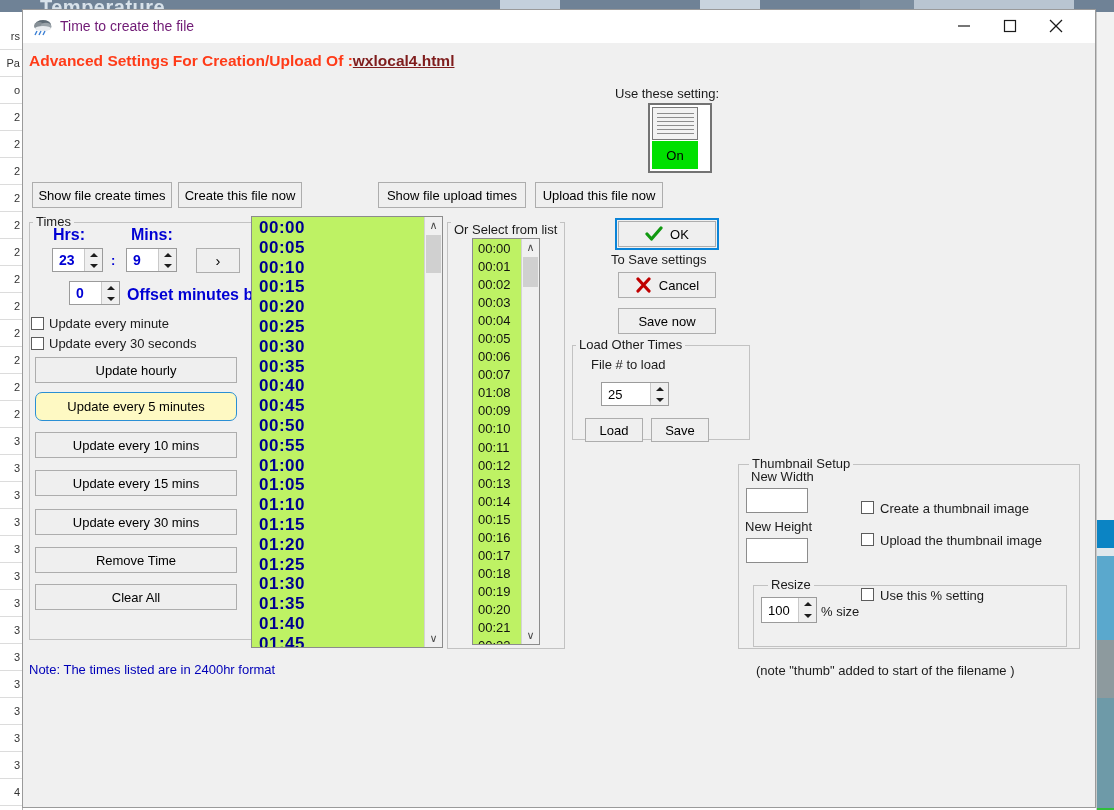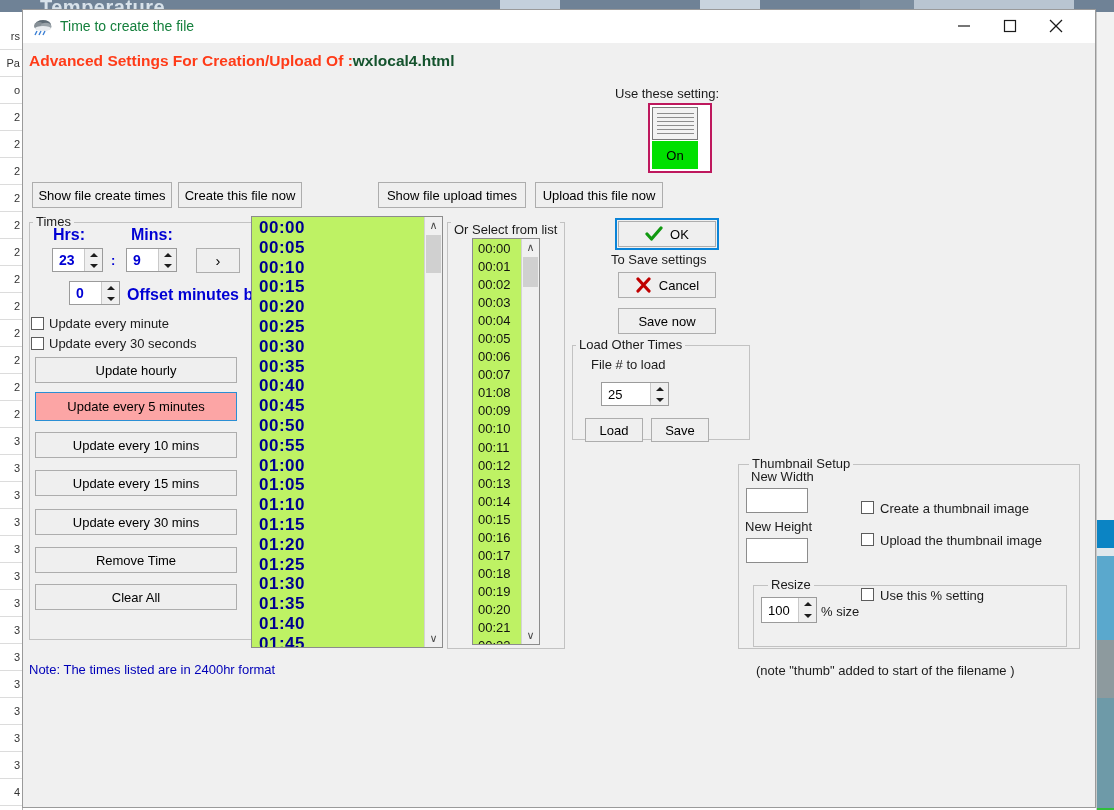--- a/index.html
+++ b/index.html
@@ -24,45 +24,45 @@
   #bg-right{position:absolute;left:1096px;top:12px;width:18px;height:798px;background:#f2f2f2;
      border-left:1px solid #c8c8c8;overflow:hidden;}
   .bgr-band{position:absolute;left:0;width:18px;}
   
   #dlg{
     position:absolute;left:22px;top:9px;width:1074px;height:799px;
     background:#f0f0f0;border:1px solid #9a9a9a;box-sizing:border-box;
   }
   #titlebar{position:absolute;left:0;top:0;width:1072px;height:33px;background:#ffffff;}
   #tb-icon{position:absolute;left:10px;top:8px;width:20px;height:18px;}
-  #tb-text{position:absolute;left:37px;top:8px;font-size:14px;color:#15803d;}
+  #tb-text{position:absolute;left:37px;top:8px;font-size:14px;color:#701a75;}
   .tb-btn{position:absolute;top:0;width:46px;height:31px;cursor:default;}
   #tb-min{left:918px;}#tb-max{left:964px;}#tb-close{left:1010px;}
   .tb-glyph{position:absolute;left:0;top:0;width:46px;height:31px;}
   #heading{position:absolute;left:6px;top:42px;font-size:15.5px;font-weight:bold;color:#ff3b18;
      white-space:nowrap;letter-spacing:0px;}
-  #heading .blue{color:#14532d;}
+  #heading .blue{color:#7f1d1d;text-decoration:underline;}
   
   .btn{
     position:absolute;background:#efefef;border:1px solid #adadad;color:#000;
     font-size:13px;font-family:"Liberation Sans",sans-serif;
     display:flex;align-items:center;justify-content:center;box-sizing:border-box;
     cursor:default;white-space:nowrap;
   }
-  .btn.hover{background:#fca5a5;border-color:#2a8fd4;}
+  .btn.hover{background:#fef9c3;border-color:#2a8fd4;border-radius:7px;}
   .btn.focus{border:1px solid #adadad;outline:2px solid #0a84d8;outline-offset:1px;}
   
   #b-showcreate{left:9px;top:172px;width:140px;height:26px;}
   #b-createnow{left:155px;top:172px;width:124px;height:26px;}
   #b-showupload{left:355px;top:172px;width:148px;height:26px;}
   #b-uploadnow{left:512px;top:172px;width:128px;height:26px;}
   
   #use-label{position:absolute;left:592px;top:76px;font-size:13px;color:#1b1b1b;}
   #toggle{position:absolute;left:625px;top:93px;width:64px;height:70px;
-     border:2px solid #be185d;background:#ffffff;box-sizing:border-box;}
+     border:2px solid #737373;background:#ffffff;box-sizing:border-box;}
   #toggle-pages{position:absolute;left:2px;top:2px;width:46px;height:33px;background:#f2f2f2;
      border:1px solid #7a7a7a;box-sizing:border-box;overflow:hidden;}
   .pline{position:absolute;left:4px;width:37px;height:1px;background:#8d8d8d;}
   #toggle-on{position:absolute;left:2px;top:36px;width:46px;height:28px;background:#00e000;
      display:flex;align-items:center;justify-content:center;font-size:13px;color:#000;}
   
   .group{position:absolute;border:1px solid #c2c2c2;box-sizing:border-box;}
   .group-title{position:absolute;background:#f0f0f0;padding:0 3px;font-size:13px;color:#1b1b1b;
      white-space:nowrap;}
   #g-times{left:6px;top:212px;width:228px;height:418px;}

